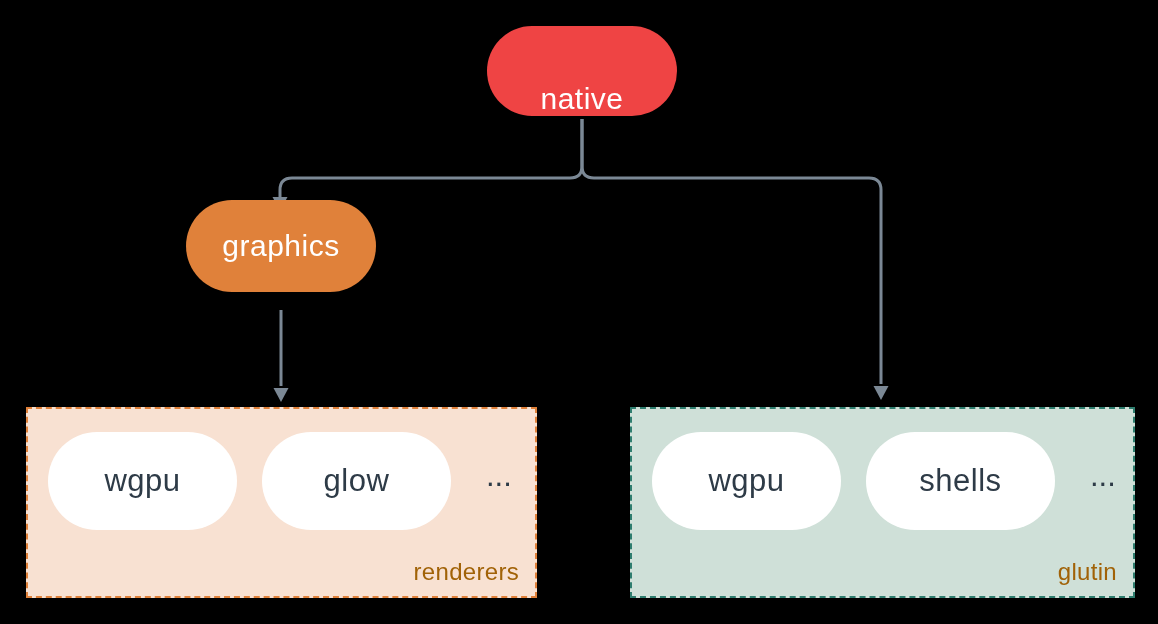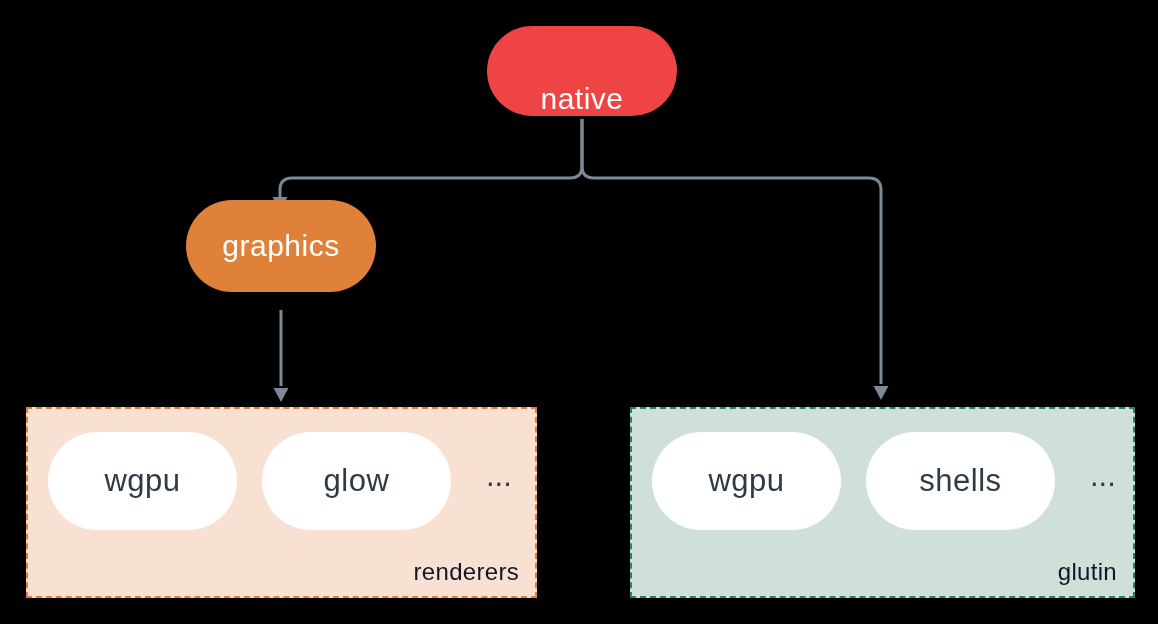--- a/index.html
+++ b/index.html
@@ -90,21 +90,21 @@
   .ellipsis {
     color: #2E3B47;
     font-size: 31px;
     margin-left: 10px;
     padding-bottom: 10px;
   }
   .group-label {
     position: absolute;
     right: 16px;
     bottom: 10px;
-    color: #0f172a;
+    color: #a16207;
     font-size: 24px;
     letter-spacing: 0.3px;
   }
 </style>
 </head>
 <body>
 
 <div class="canvas">
 
   <svg class="edges-layer" viewBox="0 0 1158 624" xmlns="http://www.w3.org/2000/svg">

